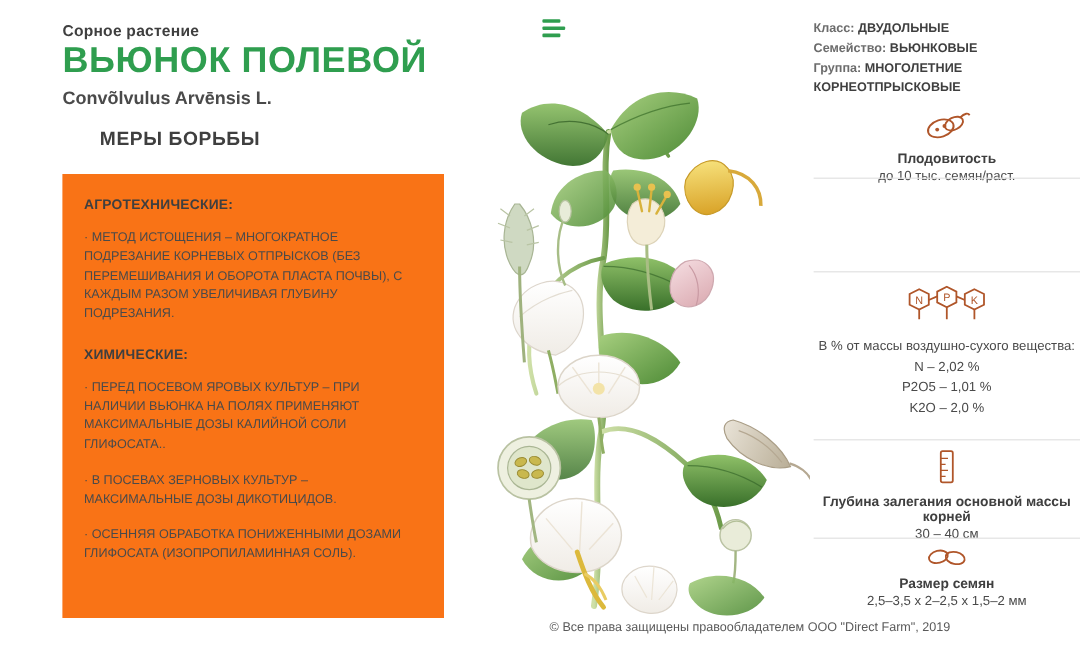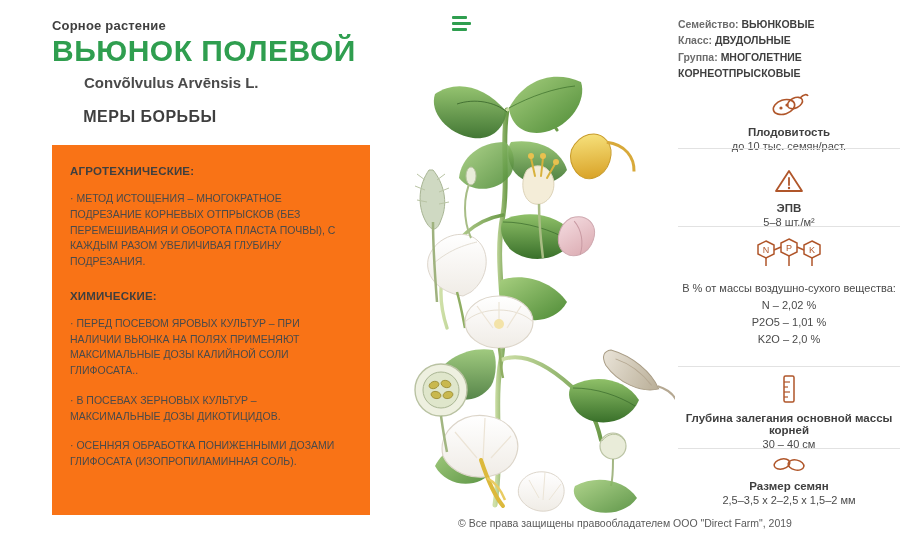--- a/index.html
+++ b/index.html
@@ -20,21 +20,21 @@
   .weed-label {
     position:absolute; left:52px; top:18px;
     font-size:13px; font-weight:bold; color:#3f3f3f; letter-spacing:0.2px;
   }
   .title-main {
     position:absolute; left:52px; top:34px;
     font-size:30px; font-weight:bold; color:#2f9e4f; letter-spacing:0.5px;
   }
   .title-latin {
     position:absolute; left:52px; top:74px;
-    font-size:15px; font-weight:bold; color:#4a4a4a;margin-left:32px;
+    font-size:15px; font-weight:bold; color:#4a4a4a;
   }
   .measures {
     position:absolute; left:0; top:108px; width:300px;
     text-align:center; font-size:16px; font-weight:bold; color:#3f3f3f;
     letter-spacing:0.5px;
   }
 
   .panel {
     position:absolute; left:52px; top:145px; width:318px; height:370px;
     background:#f97316;
@@ -259,26 +259,26 @@
         <path d="M-22 2 C -26 -12, -12 -24, 4 -22 C 20 -20, 28 -6, 20 8 C 12 22, -14 20, -22 2 Z" fill="url(#petal)" stroke="#ddd6cb" stroke-width="1"></path>
         <path d="M-12 -14 L -2 4 M 4 -22 L 2 6 M 20 -10 L 8 6" stroke="#ece5d7" stroke-width="1" fill="none"></path>
       </g>
     </svg>
   </div>
 
   <div class="right"></div>
 
   <div class="taxon">
     <div>
+      <span class="lbl">Класс:</span>
+      <b>ДВУДОЛЬНЫЕ</b>
+    </div>
+    <div>
       <span class="lbl">Семейство:</span>
       <b>ВЬЮНКОВЫЕ</b>
-    </div>
-    <div>
-      <span class="lbl">Класс:</span>
-      <b>ДВУДОЛЬНЫЕ</b>
     </div>
     <div>
       <span class="lbl">Группа:</span>
       <b>МНОГОЛЕТНИЕ КОРНЕОТПРЫСКОВЫЕ</b>
     </div>
   </div>
 
   <div class="fact" style="top:92px;">
     <div class="ico">
       <svg width="40" height="26" viewBox="0 0 40 26" xmlns="http://www.w3.org/2000/svg">
@@ -287,31 +287,20 @@
         <path d="M31 6 C 35 2, 38 2, 39 4" stroke="#b0562a" stroke-width="1.6" fill="none"></path>
         <circle cx="12" cy="16" r="1.6" fill="#b0562a"></circle>
         <circle cx="18" cy="13" r="1.6" fill="#b0562a"></circle>
       </svg>
     </div>
     <div class="ftitle">Плодовитость</div>
     <div class="fval">до 10 тыс. семян/раст.</div>
   </div>
   <div class="divider" style="top:148px;"></div>
 
-  <div class="fact" style="top:168px;">
-    <div class="ico">
-      <svg width="30" height="26" viewBox="0 0 30 26" xmlns="http://www.w3.org/2000/svg">
-        <path d="M15 3 L28 23 L2 23 Z" fill="none" stroke="#b0562a" stroke-width="1.8" stroke-linejoin="round"></path>
-        <line x1="15" y1="10" x2="15" y2="17" stroke="#b0562a" stroke-width="1.8" stroke-linecap="round"></line>
-        <circle cx="15" cy="20" r="1.2" fill="#b0562a"></circle>
-      </svg>
-    </div>
-    <div class="ftitle">ЭПВ</div>
-    <div class="fval">5–8 шт./м²</div>
-  </div>
   <div class="divider" style="top:226px;"></div>
 
   <div class="fact" style="top:238px;">
     <div class="ico">
       <svg width="70" height="34" viewBox="0 0 70 34" xmlns="http://www.w3.org/2000/svg">
         <g fill="none" stroke="#b0562a" stroke-width="1.5">
           <path d="M12 3 L20 7 L20 16 L12 20 L4 16 L4 7 Z"></path>
           <path d="M35 1 L43 5 L43 14 L35 18 L27 14 L27 5 Z"></path>
           <path d="M58 3 L66 7 L66 16 L58 20 L50 16 L50 7 Z"></path>
           <path d="M20 12 L27 9 M43 9 L50 12"></path>

